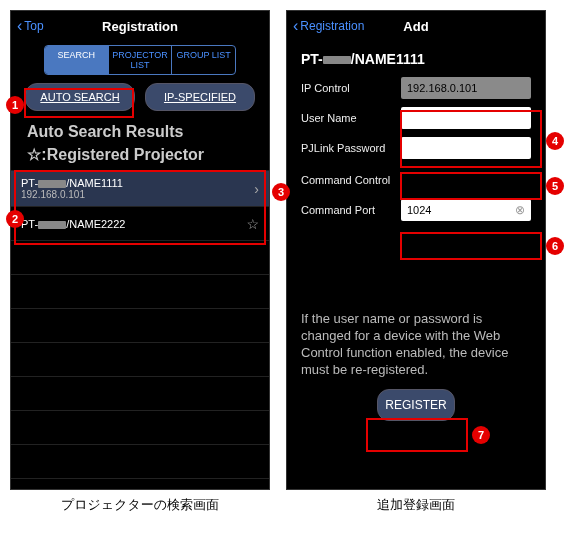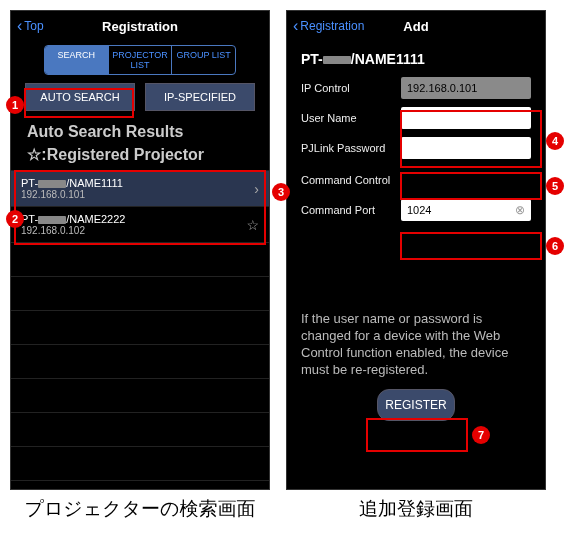--- a/index.html
+++ b/index.html
@@ -72,21 +72,22 @@
     margin-bottom: 10px;
   }
   .btn {
     flex: 1;
     background: #3b4a6b;
     color: #fff;
     text-align: center;
     padding: 7px 4px;
     font-size: 11px;
     border: 1px solid #556;
-    border-radius: 0;
+    border-radius: 12px;
+    text-decoration: underline;
   }
   .section-label {
     padding: 2px 16px;
     font-size: 16px;
     color: #ccc;
     font-weight: bold;
   }
   .list { margin-top: 4px; border-top: 1px solid #222; }
   .row {
     display: flex;
@@ -177,21 +178,21 @@
     z-index: 10;
   }
   .hl {
     position: absolute;
     border: 2px solid #e50000;
     z-index: 5;
     pointer-events: none;
   }
   .caption {
     text-align: center;
-    font-size: 19px;
+    font-size: 13px;
     margin-top: 6px;
     color: #000;
   }
   .col { position: relative; }
 </style>
 </head>
 <body>
 
 <div class="wrap">
 
@@ -228,21 +229,20 @@
             </div>
             <div class="ip">192.168.0.101</div>
           </div>
           <div class="ic">›</div>
         </div>
         <div class="row">
           <div class="txt">
             <div class="name">
               <span>PT-</span><span class="redact"></span><span>/NAME2222</span>
             </div>
-            <div class="ip">192.168.0.102</div>
           </div>
           <div class="ic">☆</div>
         </div>
         <div class="row"></div>
         <div class="row"></div>
         <div class="row"></div>
         <div class="row"></div>
         <div class="row"></div>
         <div class="row"></div>
         <div class="row"></div>

